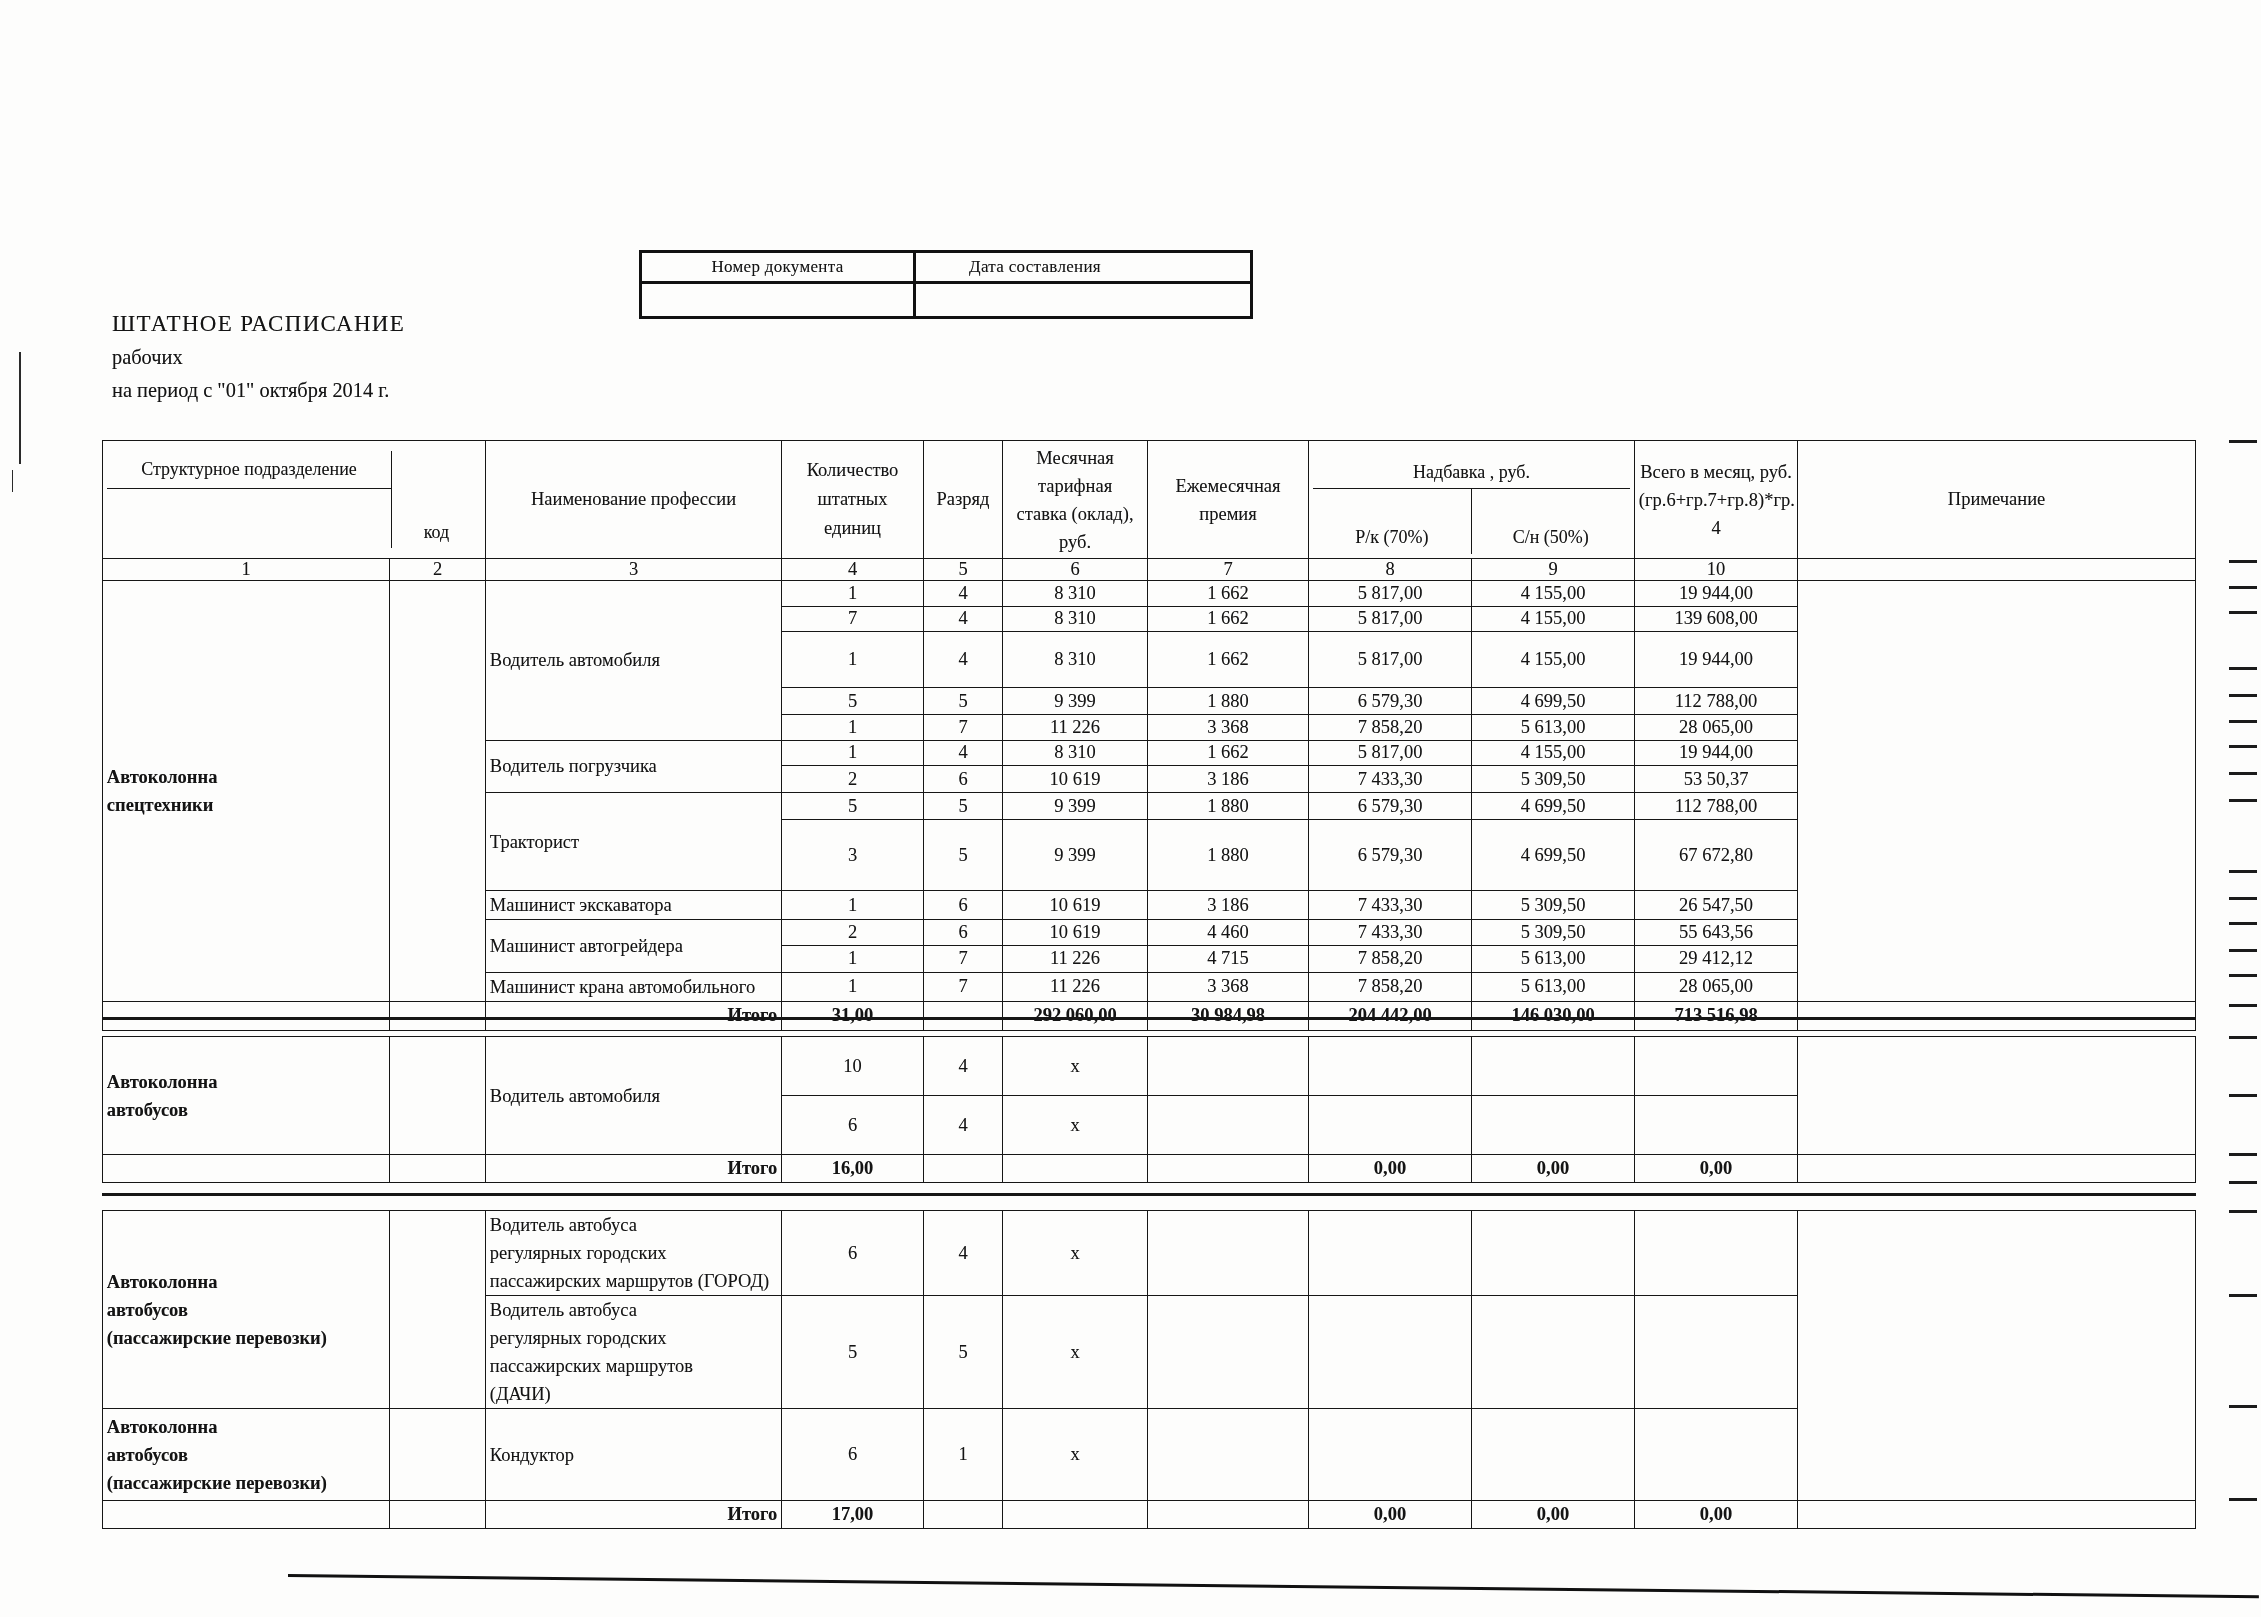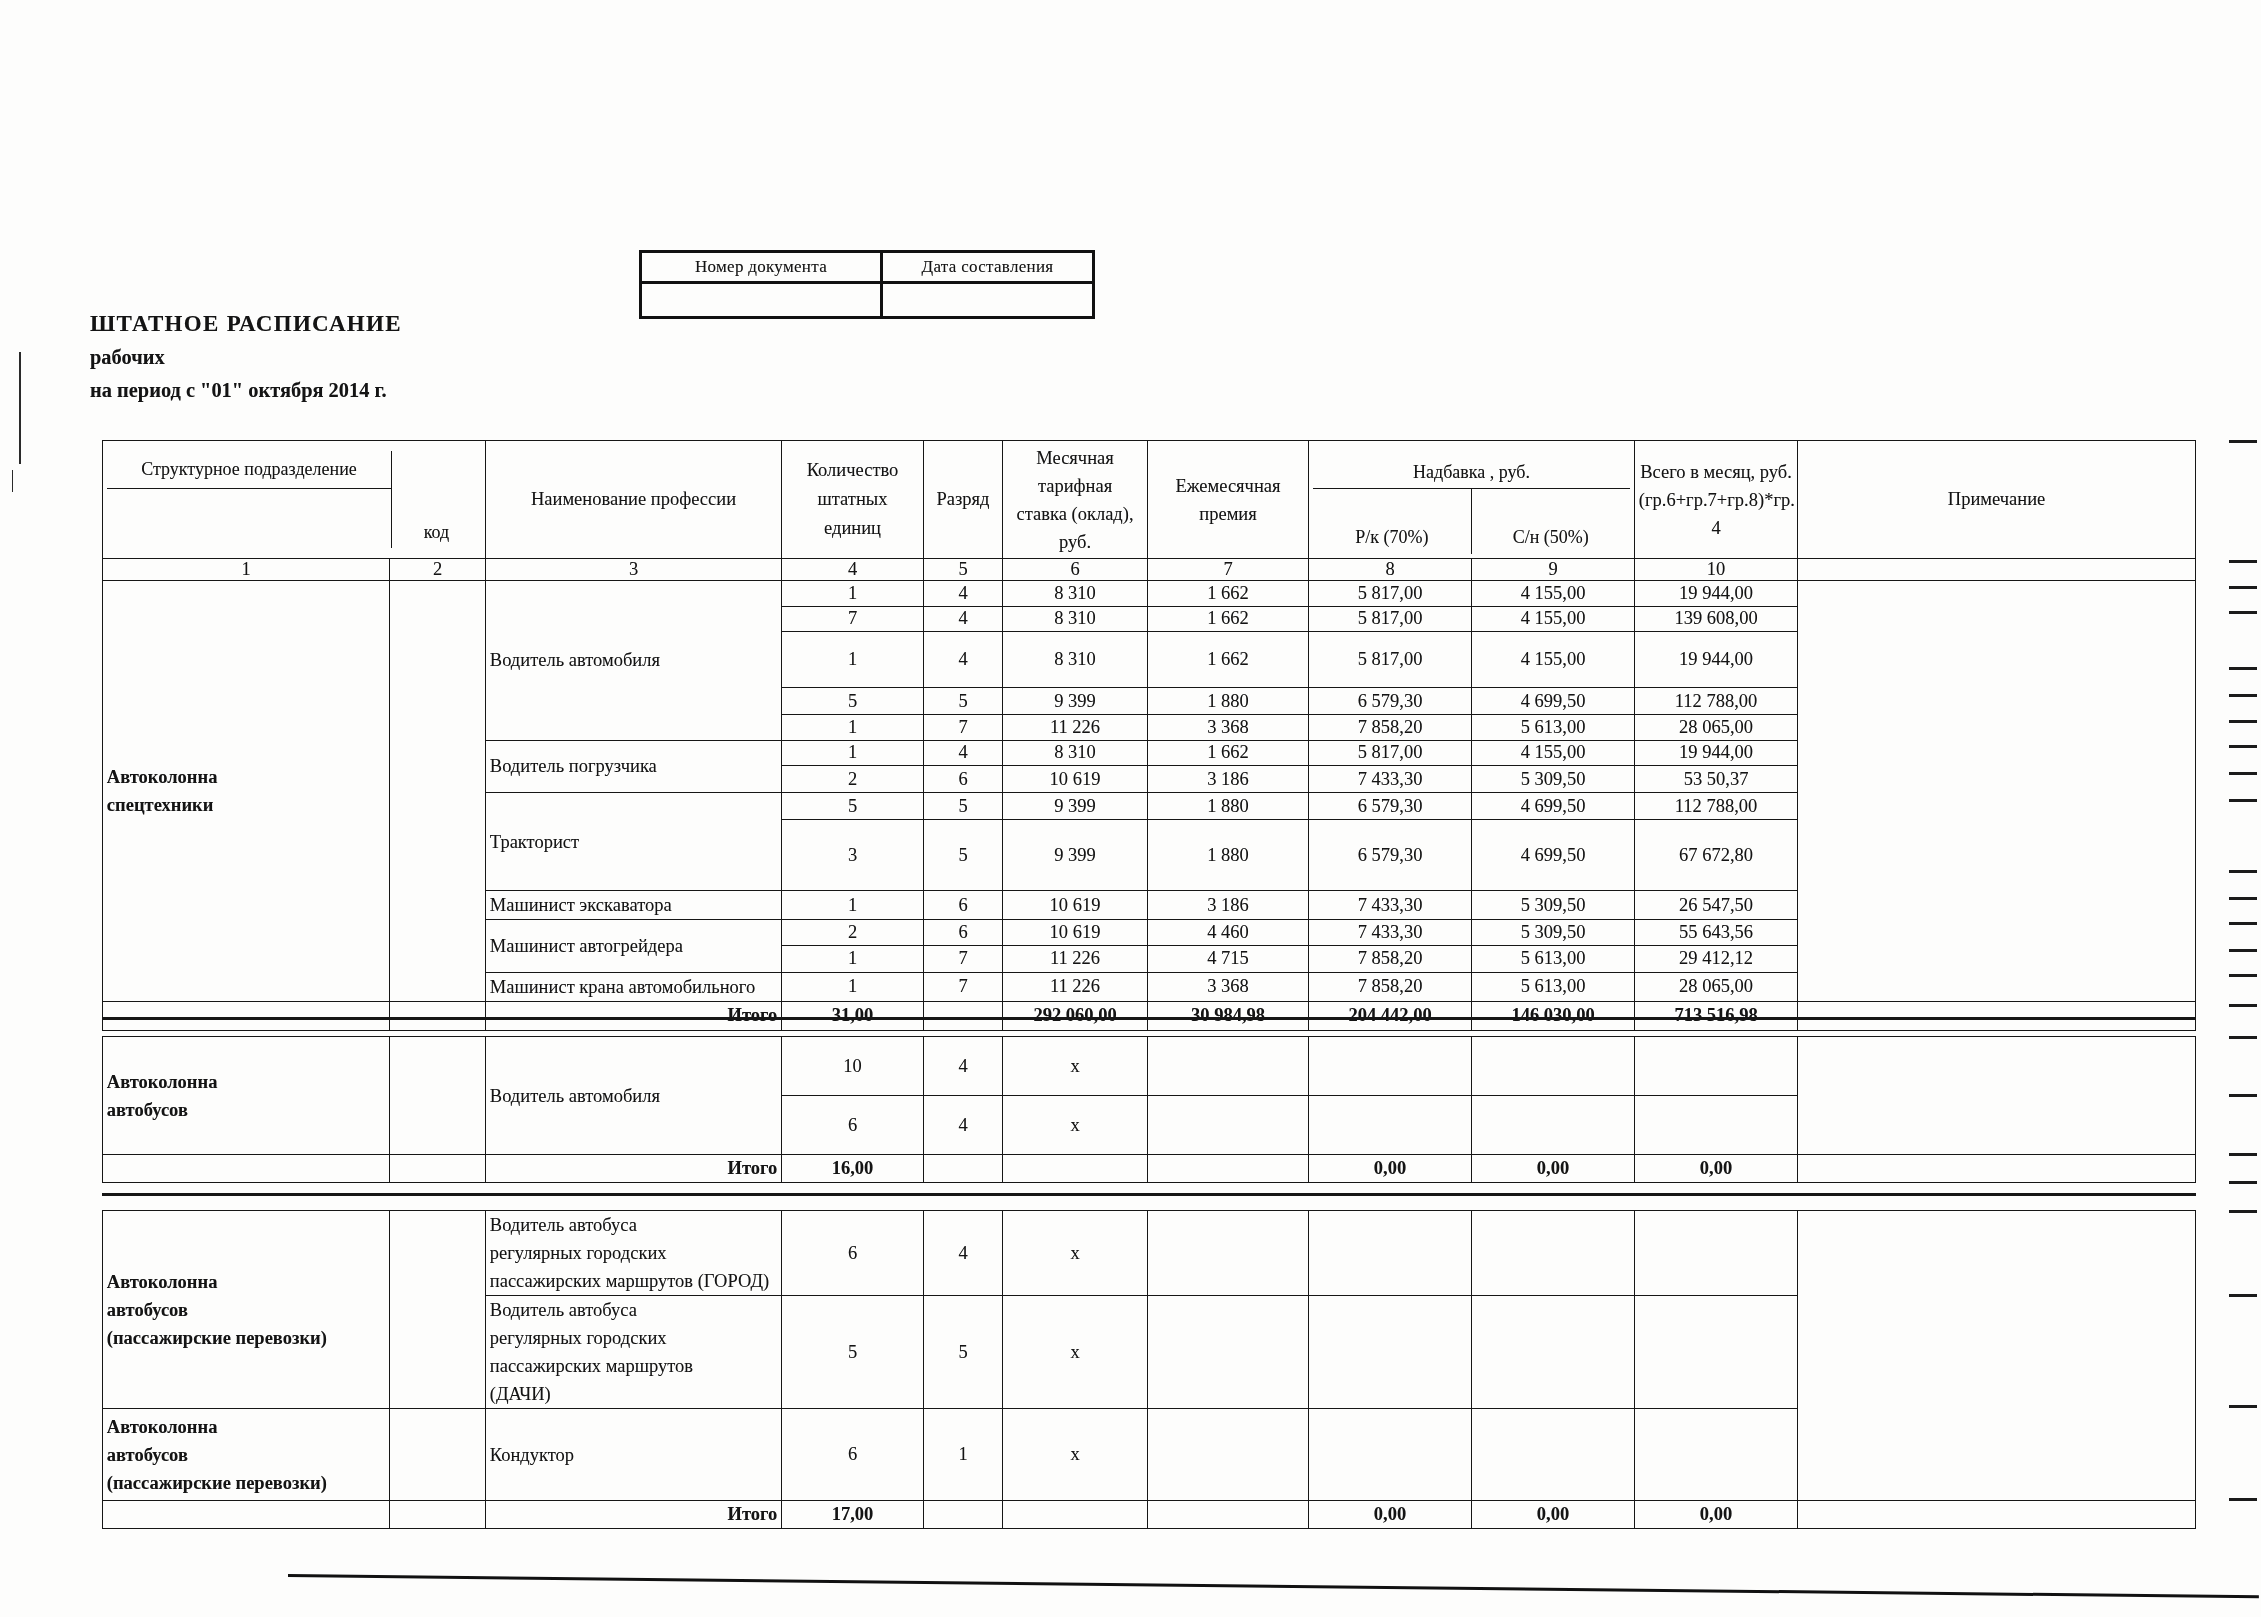--- a/index.html
+++ b/index.html
@@ -8,37 +8,37 @@
     width:2261px;height:1618px;
     background:#fdfdfc;
     font-family:"Liberation Serif","DejaVu Serif",serif;
     color:#141414;
     overflow:hidden;
   }
   .page *{box-sizing:border-box;}
 
   
   .doc-table{
-    position:absolute;left:639px;top:250px;width:456px;
+    position:absolute;left:639px;top:250px;width:614px;
     border:3.8px solid #111;
   }
   .dt-row{display:flex;}
   .dt-head{border-bottom:3.2px solid #111;}
   .dt-cell{
     width:274px;height:28px;
     display:flex;align-items:center;justify-content:center;
     font-size:17px;letter-spacing:0.3px;
     text-shadow:0 0 0.6px rgba(0,0,0,.3);
   }
   .dt-cell:first-child{border-right:3.2px solid #111;}
   .dt-cell:last-child{width:238px;}
   .dt-body .dt-cell{height:32px;}
 
   
-  .title-block{position:absolute;left:90px;top:311px;font-weight:bold;
+  .title-block{position:absolute;left:112px;top:311px;font-weight:normal;
     text-shadow:0 0 0.6px rgba(0,0,0,.35);}
   .tl1{font-size:23px;letter-spacing:1.3px;}
   .tl2{font-size:20.4px;margin-top:9px;}
   .tl3{font-size:20.4px;margin-top:10.2px;}
 
   
   table.mt{
     position:absolute;left:102px;
     border-collapse:collapse;table-layout:fixed;
     width:2094px;

